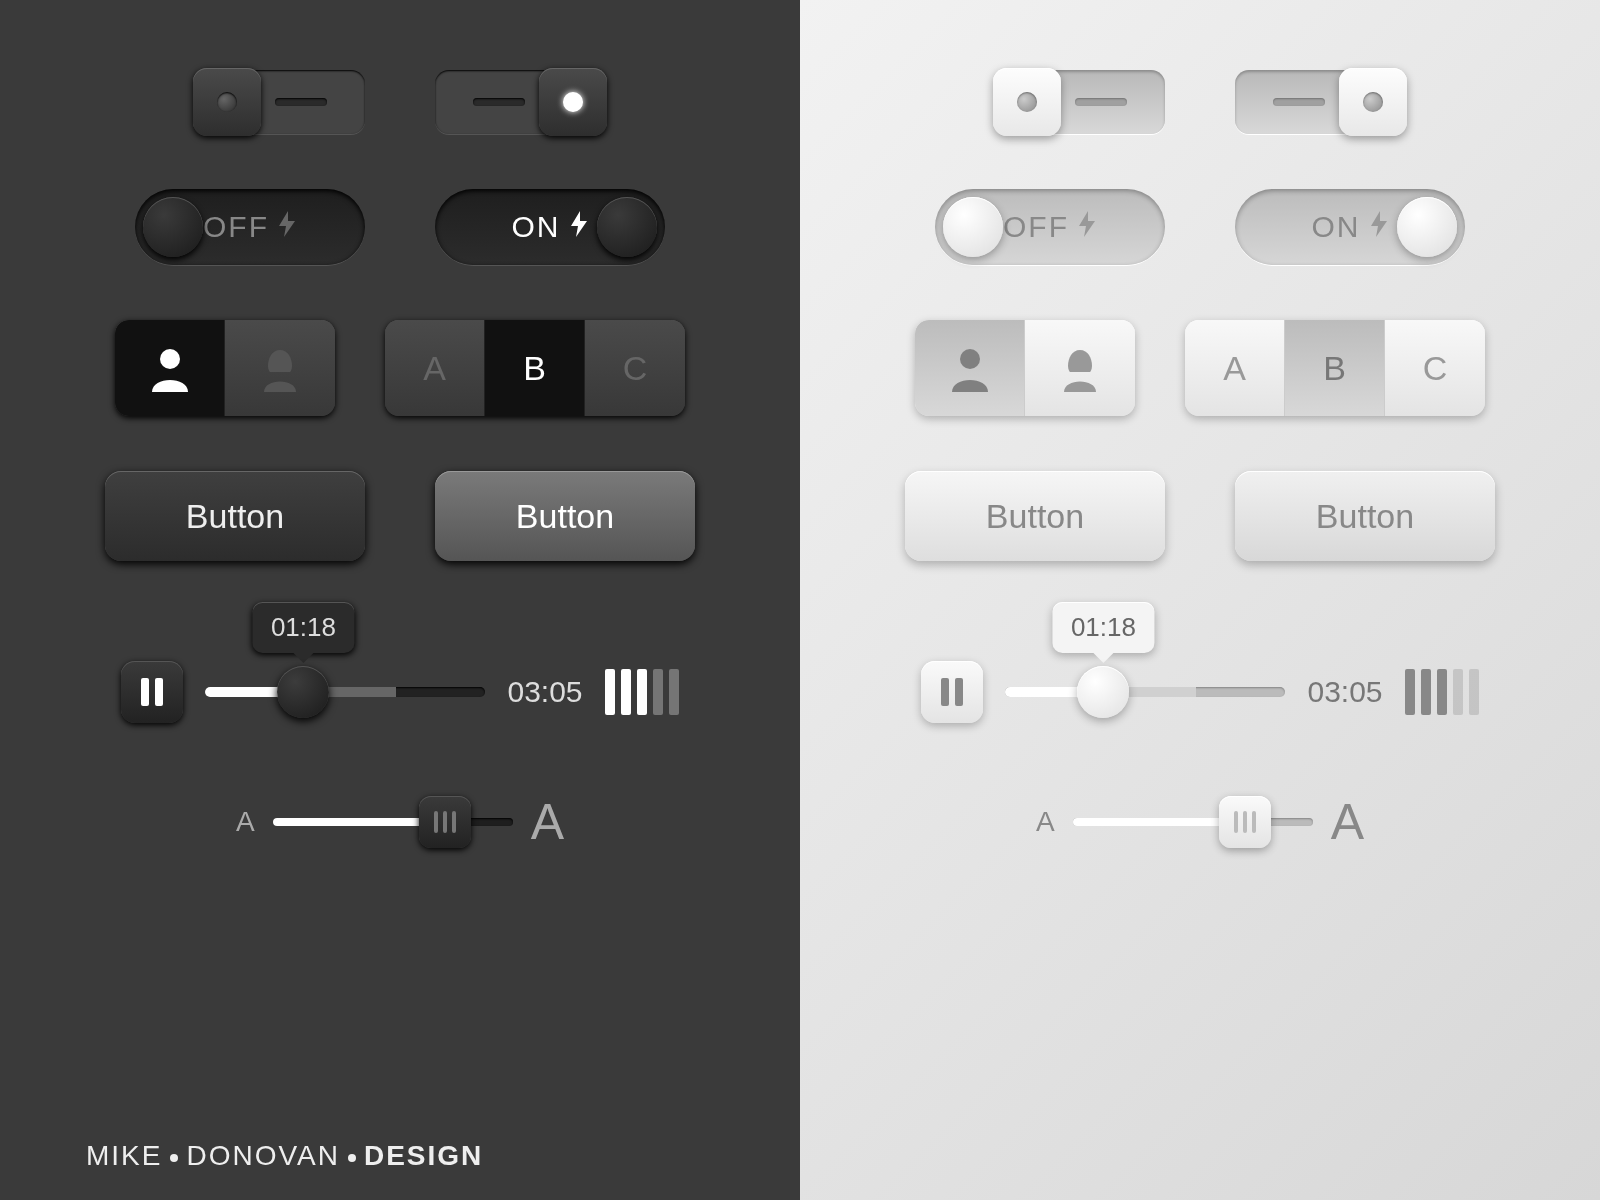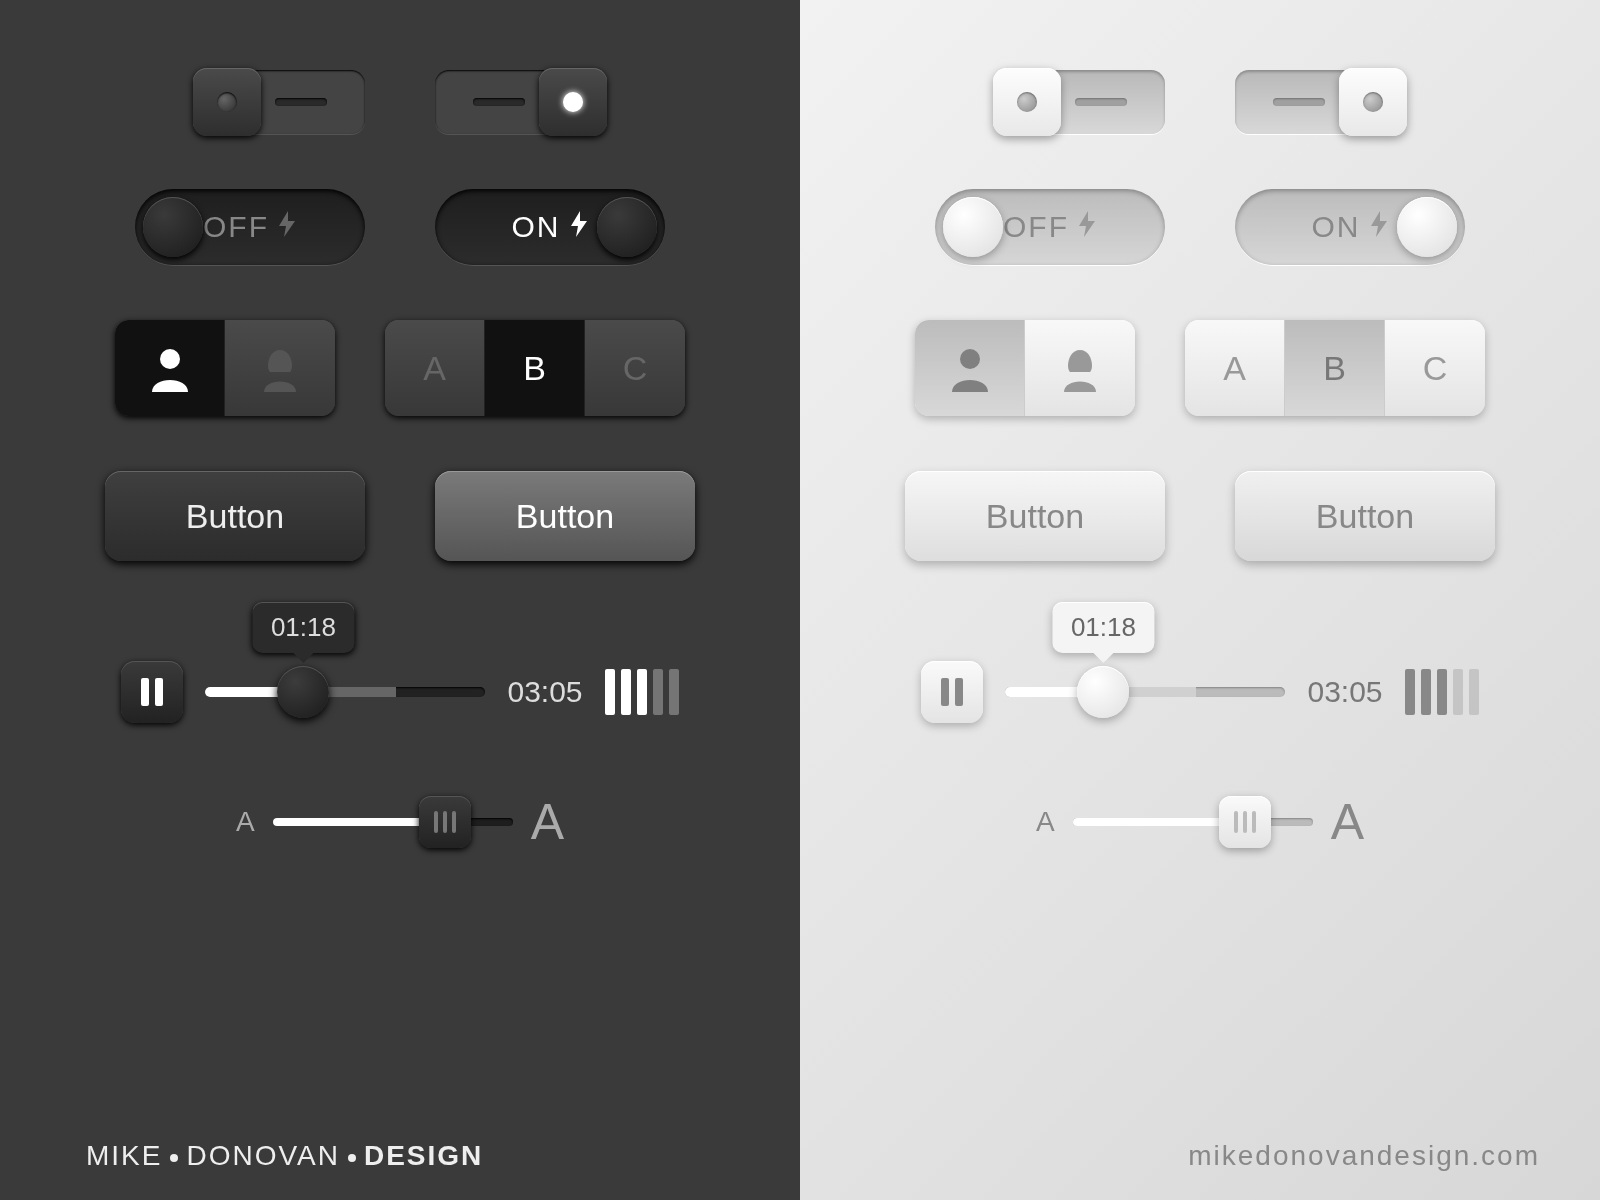--- a/index.html
+++ b/index.html
@@ -392,14 +392,13 @@
       <div class="sfill"></div>
       <div class="sthumb">
           <i></i>
           <i></i>
           <i></i>
         </div>
     </div>
     <span class="big">A</span>
   </div>
 
-  <div class="footer">mikedonovandesign.com</div>
 </div>
 
 </body></html>

